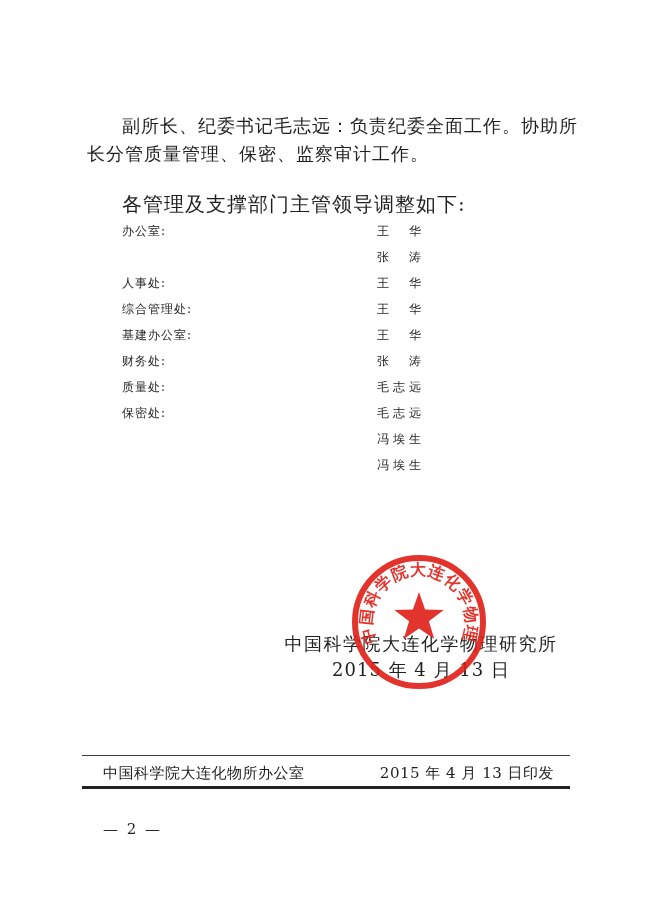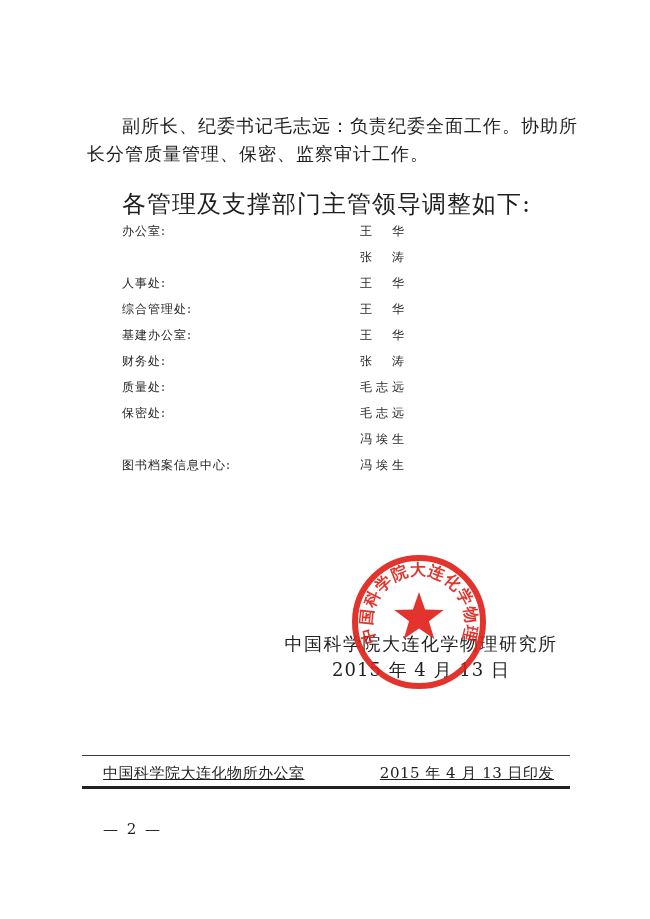--- a/index.html
+++ b/index.html
@@ -17,36 +17,36 @@
     position: absolute;
     left: 87px; top: 112px; width: 488px;
     font-size: 18px; letter-spacing: 1px; line-height: 28px;
     white-space: nowrap;
   }
   .paragraph .line-indent { text-indent: 35px; }
   
   .section-heading {
     position: absolute;
     left: 122px; top: 191px;
-    font-size: 24px; letter-spacing: 1px; line-height: 26px;
+    font-size: 20px; letter-spacing: 1px; line-height: 26px;
     white-space: nowrap;
   }
   
   .assignments {
     position: absolute;
     left: 122px; top: 218px; width: 400px;
   }
   .assignment-row {
     position: relative;
     height: 26px; line-height: 26px;
     font-size: 12px; letter-spacing: 1px;
     white-space: nowrap;
   }
   .assignment-row .leader {
-    position: absolute; left: 238px; top: 0;
+    position: absolute; left: 255px; top: 0;
     letter-spacing: 4px;
   }
   
   .signature {
     position: absolute;
     left: 271px; top: 634px; width: 300px;
     text-align: center; white-space: nowrap;
   }
   .signature .org {
     font-size: 18px; letter-spacing: 1.5px; line-height: 19px;
@@ -72,21 +72,20 @@
     left: 82px; top: 755px; width: 488px; height: 1px;
     background: #3a3a3a;
   }
   .footer-row {
     position: absolute;
     left: 82px; top: 762px; width: 488px; height: 22px;
     display: flex; justify-content: space-between; align-items: center;
     box-sizing: border-box; padding: 0 16px 0 21px;
     font-size: 15px; letter-spacing: 0.5px;
     white-space: nowrap;
-    text-decoration: underline;
   }
   .footer-rule-bottom {
     position: absolute;
     left: 82px; top: 786px; width: 488px; height: 3px;
     background: #222222;
   }
   .page-number {
     position: absolute;
     left: 103px; top: 820px;
     font-size: 15px; letter-spacing: 2px;
@@ -146,21 +145,20 @@
       <div class="assignment-row">
         <span class="department">保密处:</span>
         <span class="leader">毛志远</span>
       </div>
 
       <div class="assignment-row">
         <span class="leader">冯埃生</span>
       </div>
 
       <div class="assignment-row">
-        <span class="department">图书档案信息中心:</span>
         <span class="leader">冯埃生</span>
       </div>
     </div>
 
   <div class="signature">
     <div class="org">中国科学院大连化学物理研究所</div>
     <div class="date">2015 年 4 月 13 日</div>
   </div>
 
   <div class="seal">

